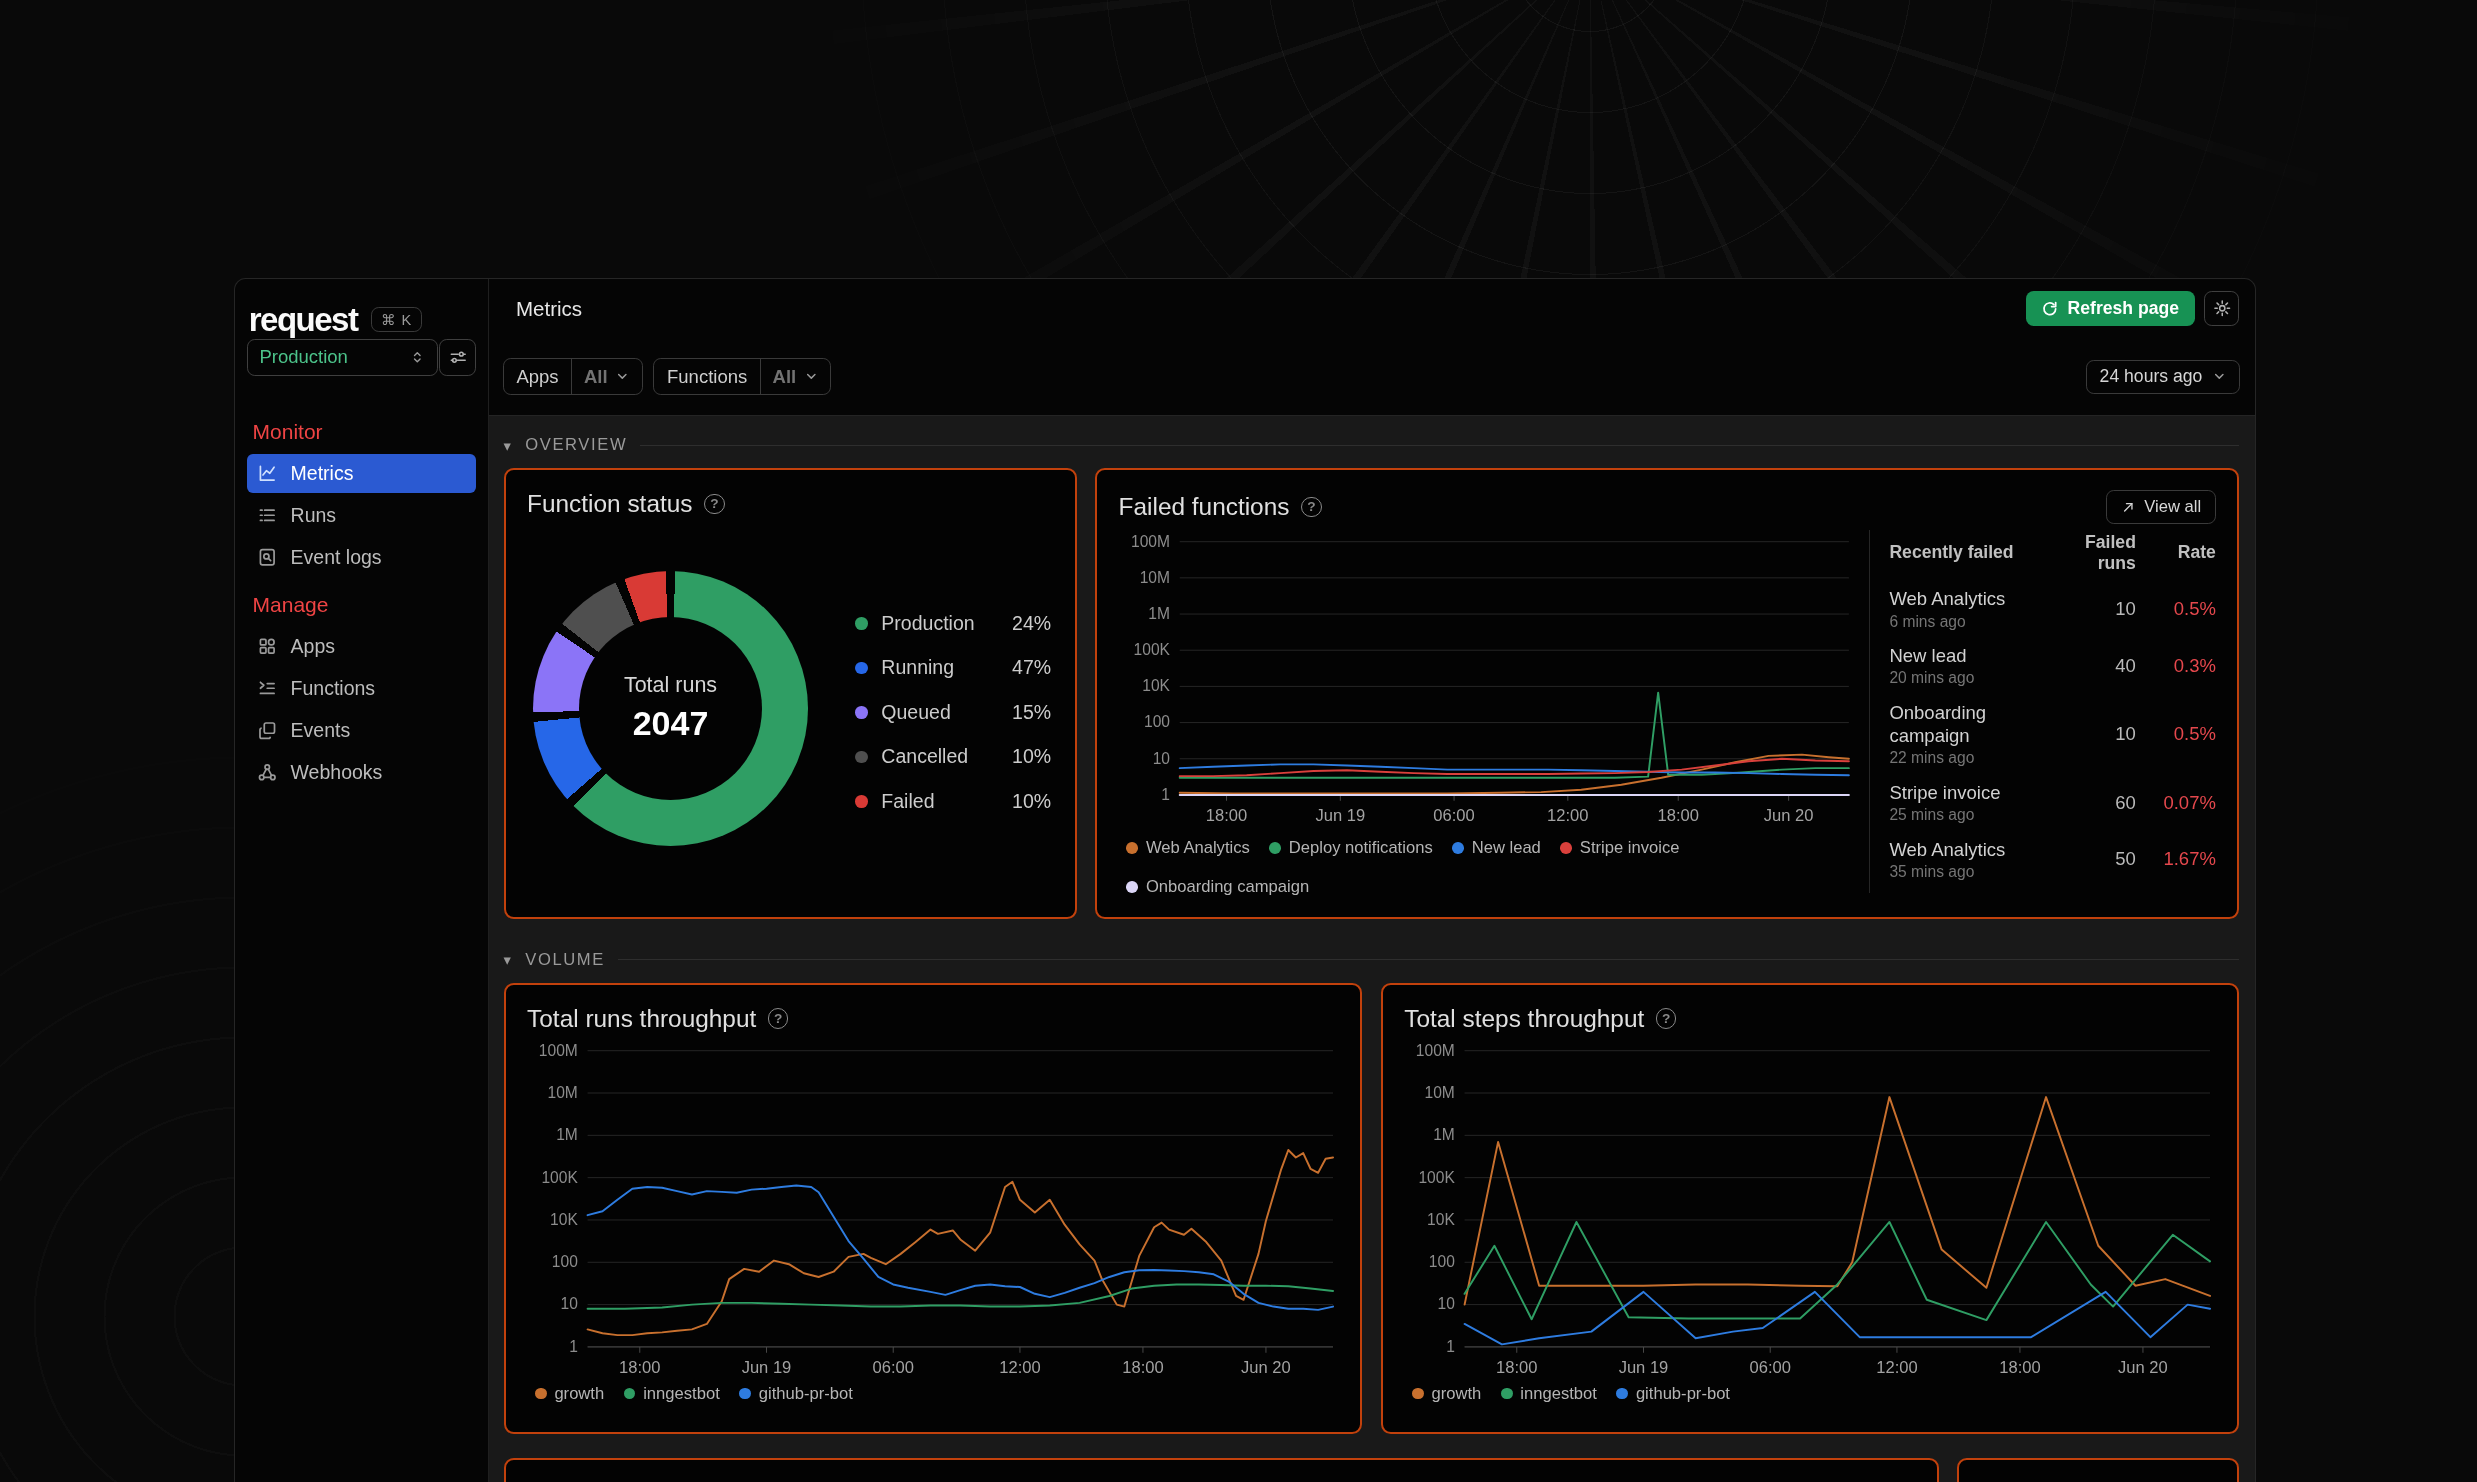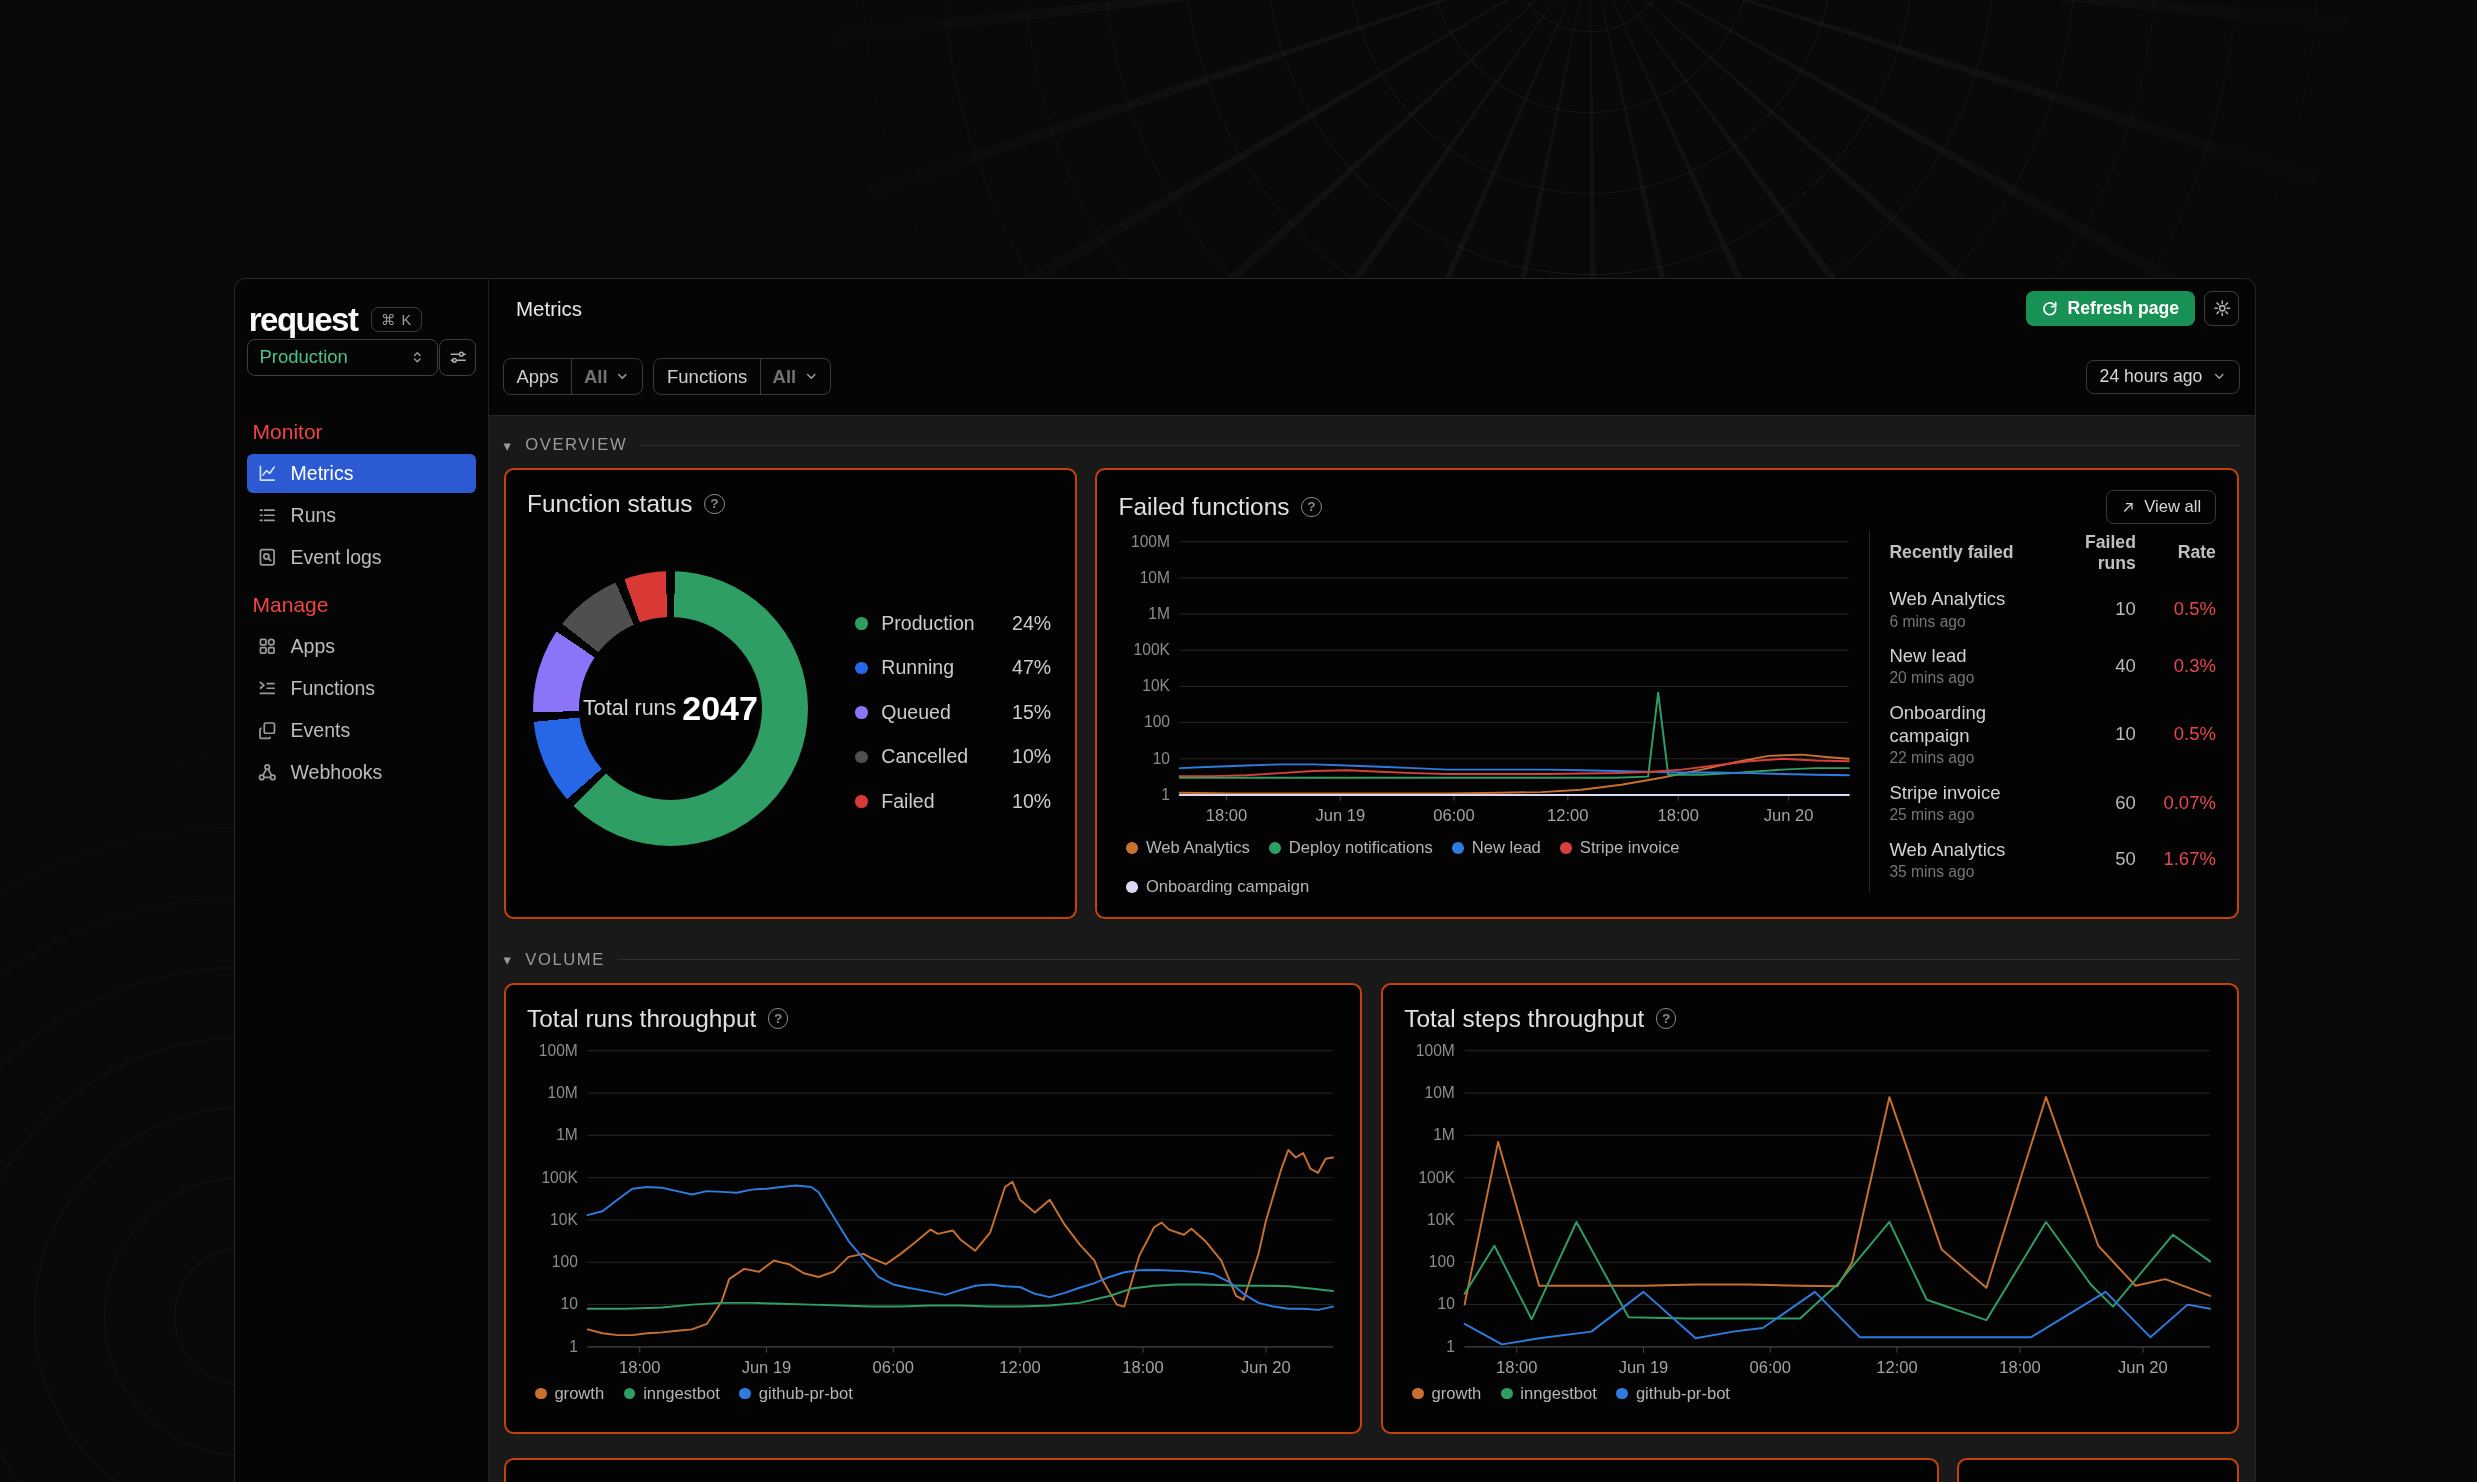--- a/index.html
+++ b/index.html
@@ -72,21 +72,21 @@
   .help { width:20.5px; height:20.5px; border:1.5px solid #8a8a8a; border-radius:50%; color:#8a8a8a; font-size:13.7px;
     display:inline-flex; align-items:center; justify-content:center; font-weight:600; }
   .overview-row .card { height:451px; }
   .card.function-status { flex:0 0 573px; }
   .card.failed-functions { flex:1; min-width:0; }
   
   .fs-body { display:flex; margin-top:53px; }
   .donut-wrap { position:relative; width:275px; height:275px; margin-left:5.9px; flex:0 0 275px; }
   .donut { position:absolute; inset:0; border-radius:50%; }
   .donut::after { content:""; position:absolute; inset:46px; background:#030303; border-radius:50%; }
-  .donut-center { position:absolute; inset:0; display:flex; flex-direction:row; align-items:center;
+  .donut-center { position:absolute; inset:0; display:flex; flex-direction:column; align-items:center;
     justify-content:center; gap:5.9px; z-index:2; }
   .donut-center .lab { font-size:21.5px; color:#d6d6d6; }
   .donut-center .val { font-size:34px; font-weight:600; color:#ffffff; }
   .fs-legend { flex:1; margin:41px 0 0 47px; display:flex; flex-direction:column; gap:21.5px; padding-right:2px; }
   .leg-row { display:flex; align-items:center; font-size:19.5px; color:#cccccc; }
   .dot { width:12.7px; height:12.7px; border-radius:50%; flex:0 0 12.7px; margin-right:13.7px; }
   .leg-row .leg-val { margin-left:auto; }
   
   .ff-body { display:flex; margin-top:5.9px; height:363px; }
   .ff-chart-col { flex:1; min-width:0; display:flex; flex-direction:column; }

